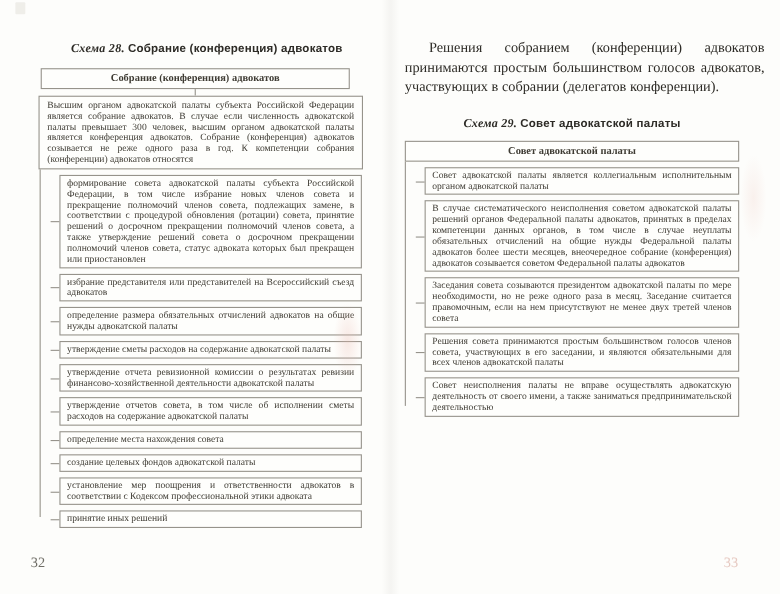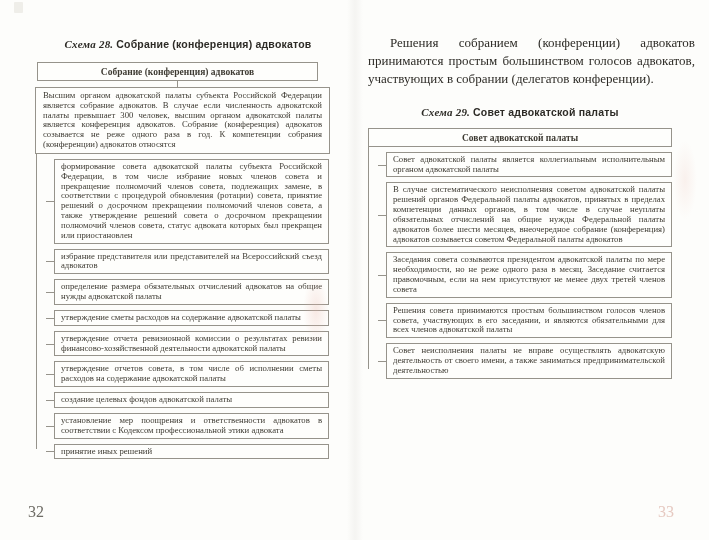--- a/index.html
+++ b/index.html
@@ -103,21 +103,21 @@
     font-size:8.7px;
     line-height:1.13;
     text-align:justify;
     padding:2px 6px;
     min-height:14px;
   }
   .item-box:empty{display:none;}
 
   .page-num{
     position:absolute;
-    font-size:16px;
+    font-size:13px;
     color:var(--page-number);
     font-family:Liberation Serif, serif;
   }
   .page.left .page-num{left:28px;top:503px;}
   .page.right .page-num{left:303px;top:503px;color:var(--faint-page-number);}
 </style>
 </head>
 <body>
 
 <div class="spread">
@@ -156,20 +156,23 @@
 
         <div class="branch-row">
           <div class="item-box">утверждение отчета ревизионной комиссии о результатах ревизии финансово-хозяйственной деятельности адвокатской палаты</div>
         </div>
 
         <div class="branch-row">
           <div class="item-box">утверждение отчетов совета, в том числе об исполнении сметы расходов на содержание адвокатской палаты</div>
         </div>
 
 
+        <div class="branch-row">
+          <div class="item-box">определение места нахождения совета</div>
+        </div>
 
         <div class="branch-row">
           <div class="item-box">создание целевых фондов адвокатской палаты</div>
         </div>
 
         <div class="branch-row">
           <div class="item-box">установление мер поощрения и ответственности адвокатов в соответствии с Кодексом профессиональной этики адвоката</div>
         </div>
 
         <div class="branch-row">

